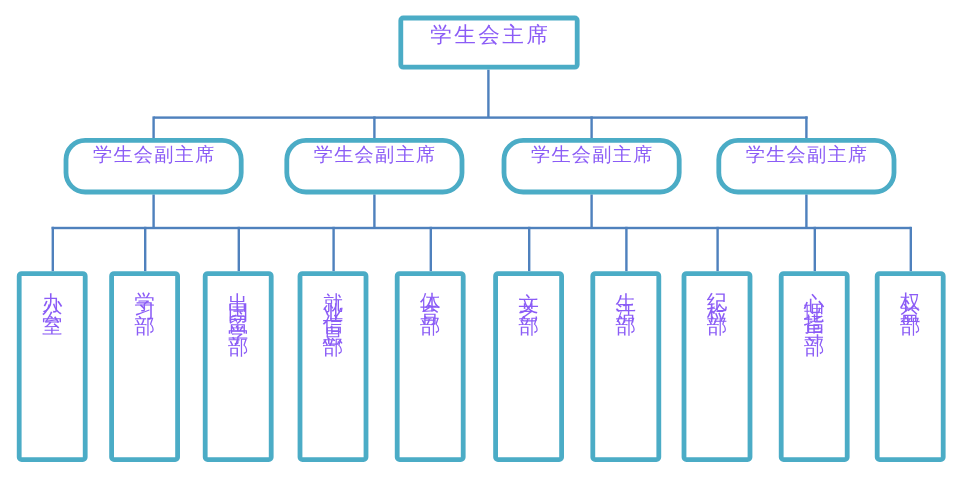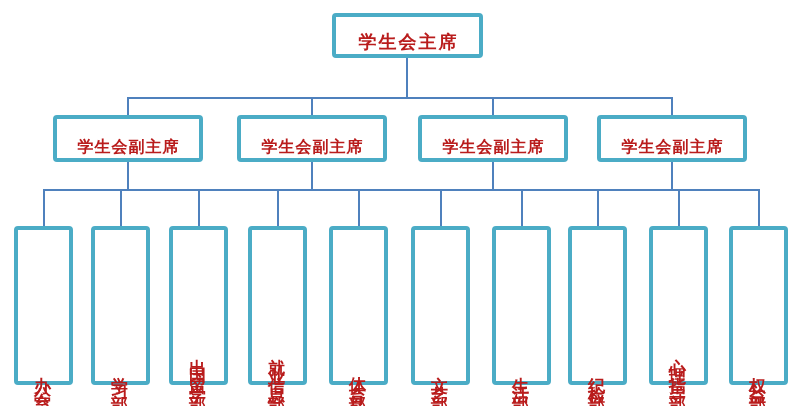--- a/index.html
+++ b/index.html
@@ -14,34 +14,34 @@
     overflow: hidden;
   }
 
   
   .box {
     position: absolute;
     background: #ffffff;
     border: 4px solid #4BACC6;
     border-radius: 4px;
     display: flex;
-    align-items: flex-end;
+    align-items: flex-start;
     justify-content: center;
-    color: #b91c1c;
-    font-weight: bold;
+    color: #8b5cf6;
+    font-weight: normal;
   }
 
   .box-president {
     left: 332px; top: 13px; width: 151px; height: 45px;
     font-size: 18px; letter-spacing: 2px; text-indent: 2px;
   }
 
   .box-vp {
     top: 115px; width: 150px; height: 47px;
-    font-size: 16px; letter-spacing: 1px; text-indent: 1px;
+    font-size: 16px; letter-spacing: 1px; text-indent: 1px; border-radius: 18px;
   }
   .box-vp.vp-0 { left: 53px; }
   .box-vp.vp-1 { left: 237px; }
   .box-vp.vp-2 { left: 418px; }
   .box-vp.vp-3 { left: 597px; }
 
   .box-dept {
     top: 226px; width: 59px; height: 159px;
     font-size: 17px;
   }

